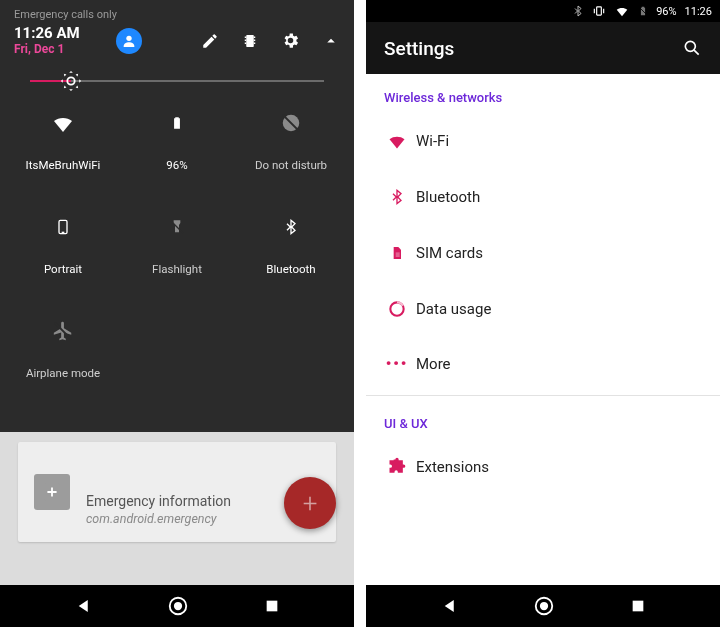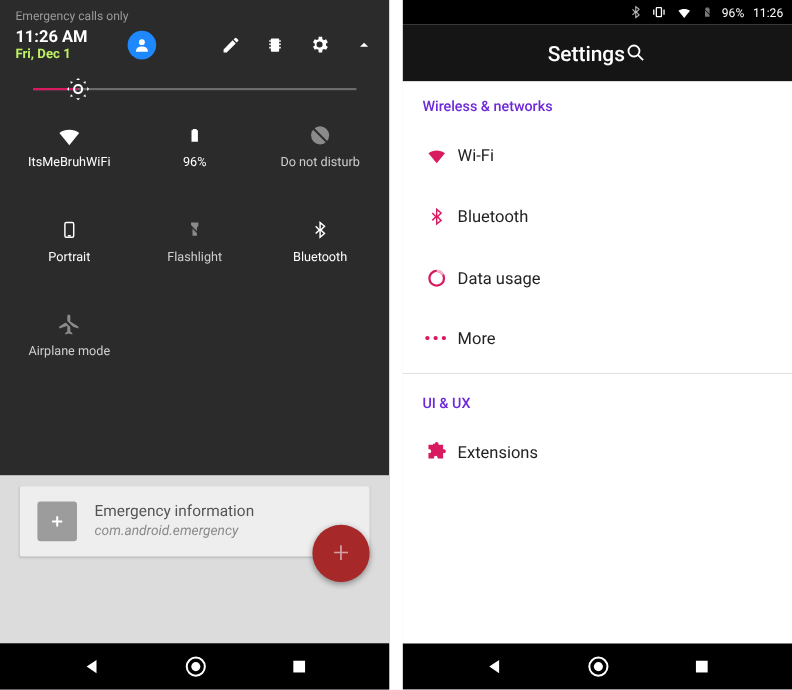--- a/index.html
+++ b/index.html
@@ -34,21 +34,21 @@
     color: #9a9a9a;
     padding: 8px 14px 0;
   }
   .qs-header {
     display: flex;
     align-items: center;
     padding: 4px 14px 10px;
     gap: 28px;
   }
   .qs-time { font-size: 15px; font-weight: 700; line-height: 1.15; }
-  .qs-date { font-size: 12px; font-weight: 700; color: #bef264; }
+  .qs-date { font-size: 12px; font-weight: 700; color: #ec4899; }
   .qs-header-icons { margin-left: auto; display: flex; gap: 22px; align-items:center; }
   .user-avatar {
     width: 26px; height: 26px; border-radius: 50%;
     background: #1e88ff; display:flex; align-items:center; justify-content:center;
     margin-left: 8px;
   }
   .ic, .icon-btn { display:inline-flex; }
   .brightness {
     padding: 14px 30px 6px;
     display:flex; align-items:center;
@@ -65,42 +65,42 @@
     position:absolute; left:14%; top:50%; transform:translate(-50%,-50%);
     width:22px; height:22px;
   }
   .qs-grid {
     display:grid; grid-template-columns: repeat(3,1fr);
     padding: 10px 6px 20px;
     row-gap: 18px;
   }
   .tile {
     display:flex; flex-direction:column; align-items:center;
-    gap:4px; padding:12px 4px;
+    gap:22px; padding:12px 4px;
     font-size:11.5px; color:#cfcfcf; text-align:center;
   }
   .tile .ticon { height:26px; display:flex; align-items:center; justify-content:center; }
   .tile.active { color:#fff; }
   .tile.inactive svg { fill:#8a8a8a; }
   .notif-bg {
     position:absolute; left:0; right:0; bottom:42px; top:432px;
     background:#dcdcdc;
   }
   .notif-card {
     position:absolute; left:18px; right:18px; top:10px;
     background:#eeeeee; border-radius:2px;
     padding:14px 16px; display:flex; gap:16px; align-items:center;
     box-shadow: 0 1px 2px rgba(0,0,0,.15);
   }
   .notif-icon {
     width:36px; height:36px; background:#9c9c9c; border-radius:3px;
     display:flex; align-items:center; justify-content:center;
   }
   .notif-text { display:flex; flex-direction:column; line-height:1.35; }
-  .notif-title { font-size:14px; color:#555; }
+  .notif-title { font-size:14px; color:#555;margin-top:36px; }
   .notif-sub { font-size:12.5px; color:#8a8a8a;font-style:italic; }
   .fab {
     position:absolute; right:18px; bottom:56px;
     width:52px; height:52px; border-radius:50%;
     background:#a62828; box-shadow:0 2px 6px rgba(0,0,0,.4);
     display:flex; align-items:center; justify-content:center;
     color:#d4a1a1; font-size:26px; font-weight:300;
   }
   .navbar {
     position:absolute; left:0; right:0; bottom:0; height:42px;
@@ -108,21 +108,21 @@
   }
   
   .statusbar-dark {
     height:22px; background:#000; color:#fff;
     display:flex; align-items:center; justify-content:flex-end;
     gap:8px; padding:0 8px; font-size:11px;
   }
   .appbar {
     height:52px; background:#151515; color:#fff;
     display:flex; align-items:center; padding:0 18px;
-    justify-content:center;
+    justify-content:space-between;
   }
   .appbar h1 { font-size:19px; font-weight:500; }
   .section-header {
     padding:16px 18px 8px;
     font-size:13px; color:#6d28d9; font-weight:500;
   }
   .settings-list { background:#fff; }
   .setting-item {
     display:flex; align-items:center; gap:8px;
     padding:18px 20px; font-size:15px; color:#222;
@@ -336,20 +336,29 @@
     <div class="setting-item">
       <span class="si-icon">
           <svg width="16" height="20" viewBox="0 0 24 24" fill="none" stroke="#d81b60" stroke-width="2">
             <path d="M12 2l6 5-5 5 5 5-6 5V2zM6 7l5 5-5 5"></path>
           </svg>
         </span>
       <span>Bluetooth</span>
     </div>
     <div class="setting-item">
       <span class="si-icon">
+          <svg width="16" height="20" viewBox="0 0 24 24" fill="#d81b60">
+            <path d="M7 3h7l4 4v14H7z"></path>
+            <rect x="10" y="11" width="6" height="7" fill="#fff" opacity=".3"></rect>
+          </svg>
+        </span>
+      <span>SIM cards</span>
+    </div>
+    <div class="setting-item">
+      <span class="si-icon">
           <svg width="20" height="20" viewBox="0 0 24 24" fill="none" stroke="#d81b60" stroke-width="2.5">
             <circle cx="12" cy="12" r="8"></circle>
             <path d="M12 4a8 8 0 0 1 7 4" stroke="#f7b8cf"></path>
           </svg>
         </span>
       <span>Data usage</span>
     </div>
     <div class="setting-item">
       <span class="si-icon accent" style="font-weight:900; letter-spacing:2px;">•••</span>
       <span>More</span>

